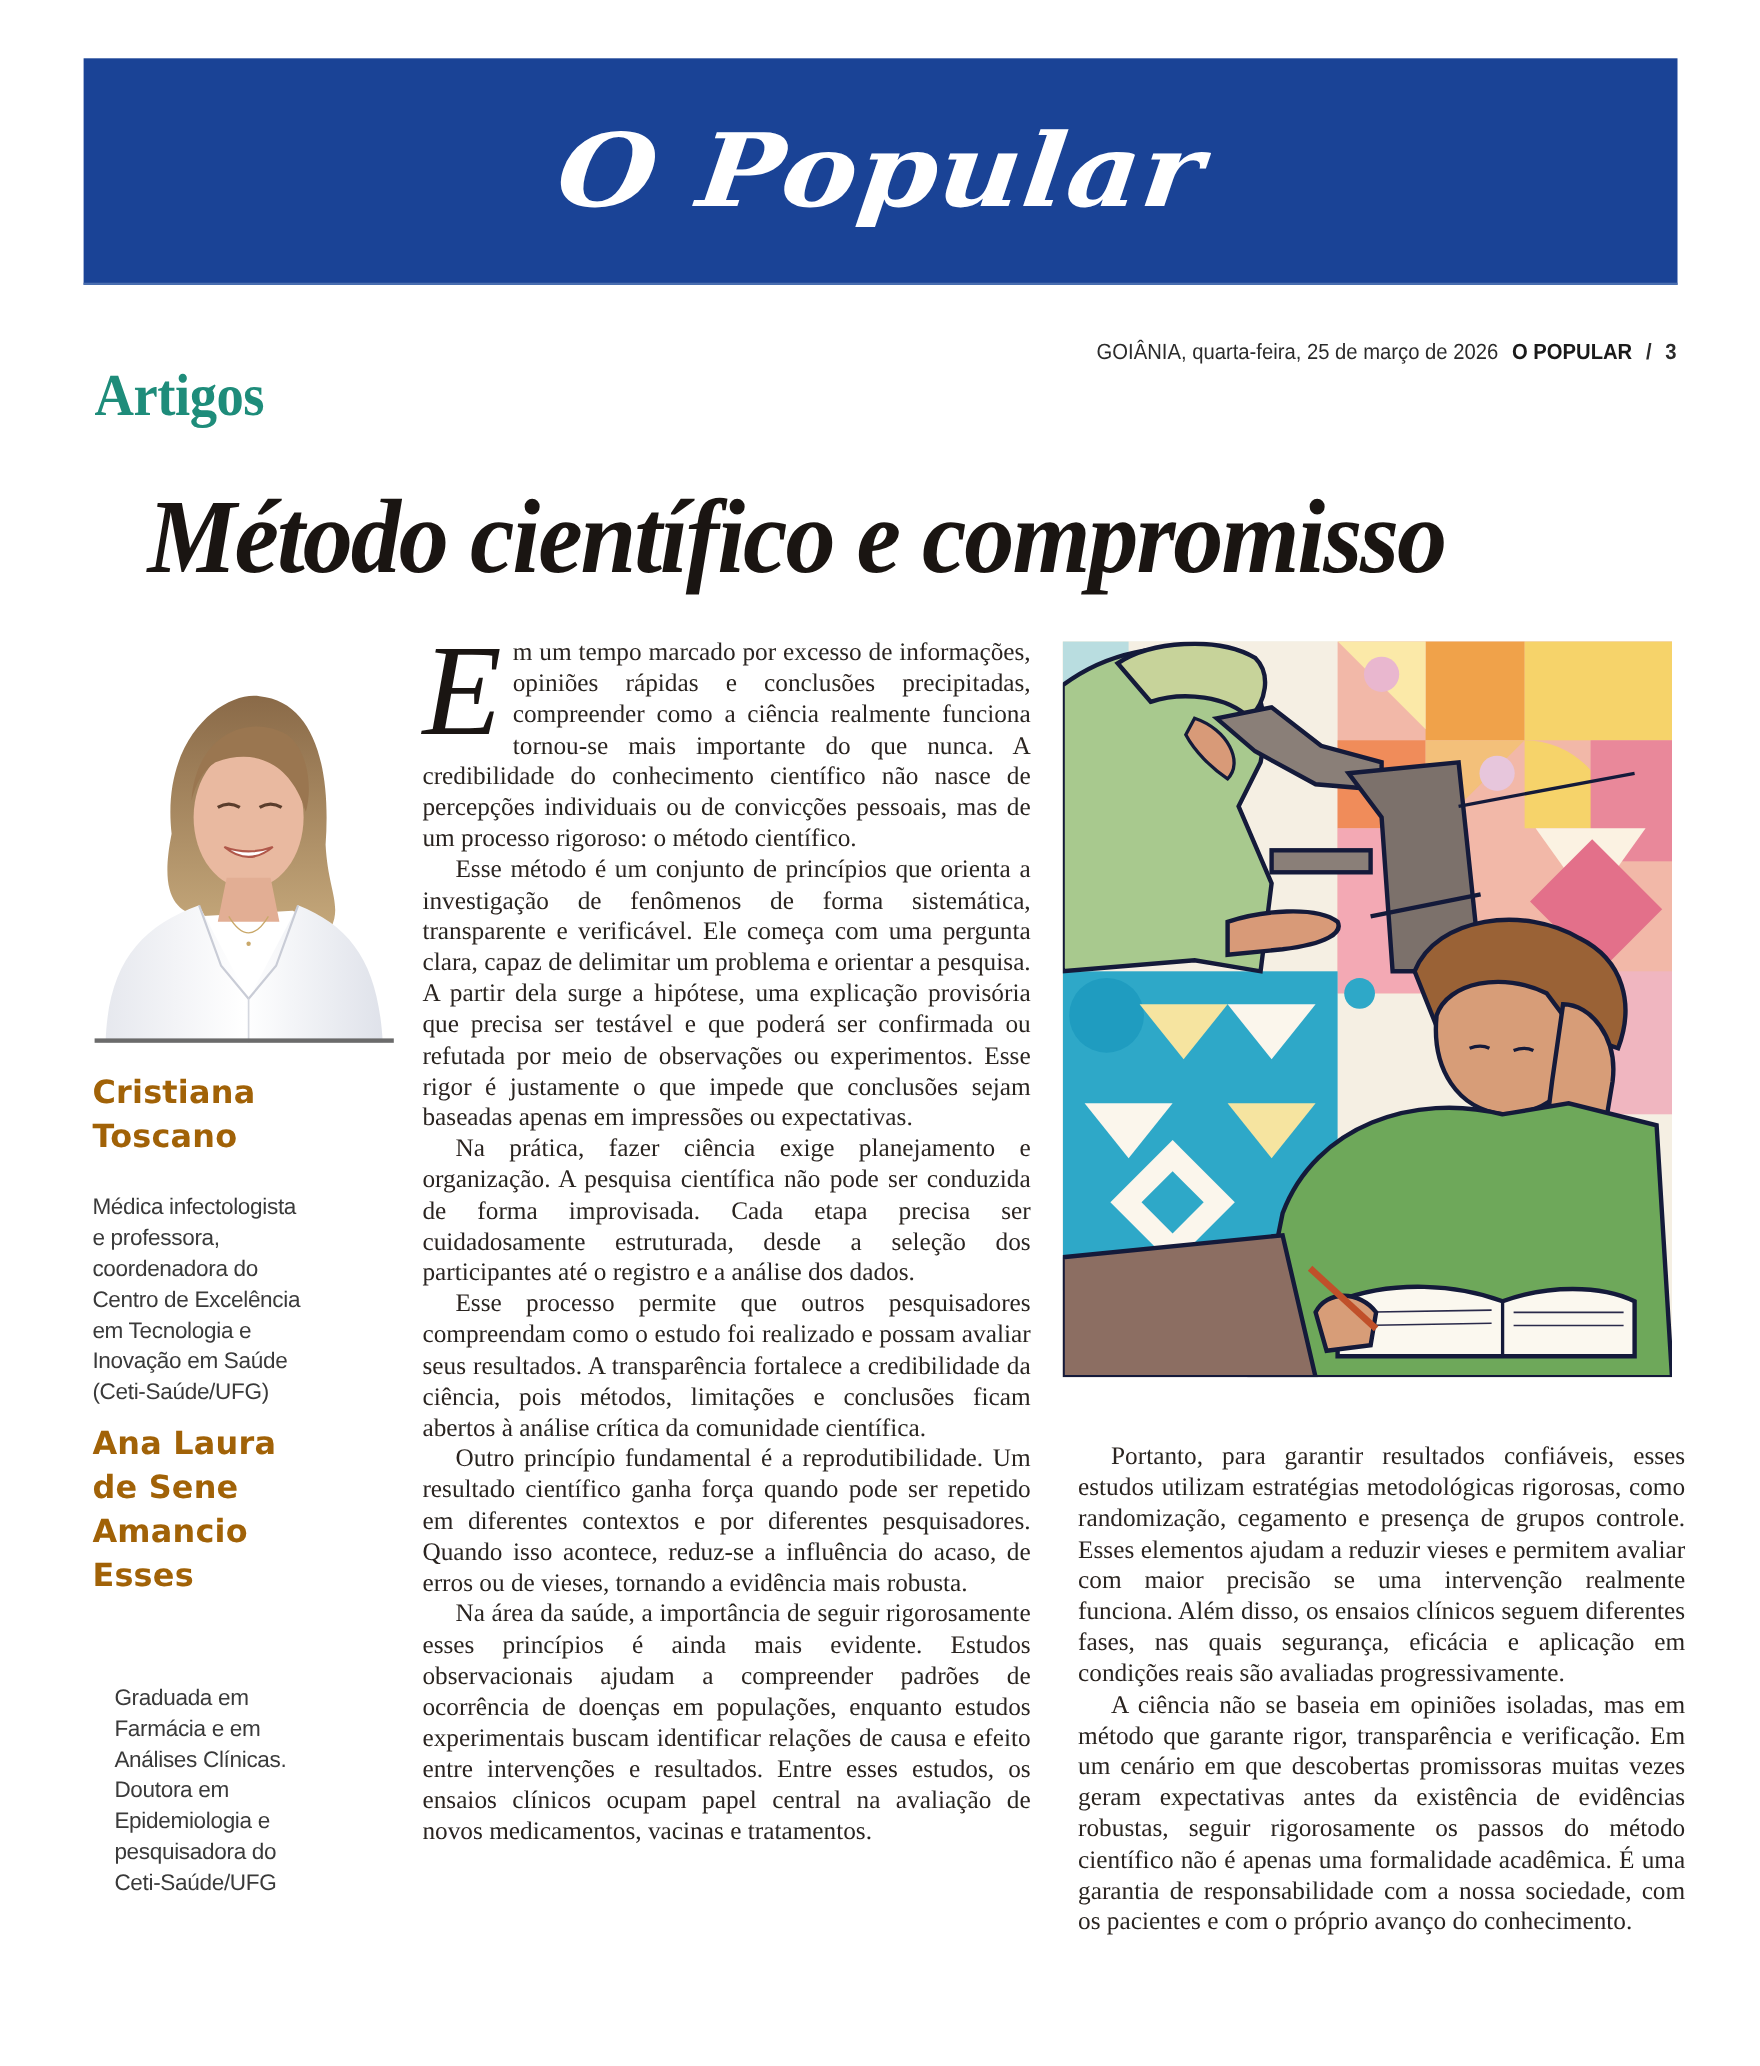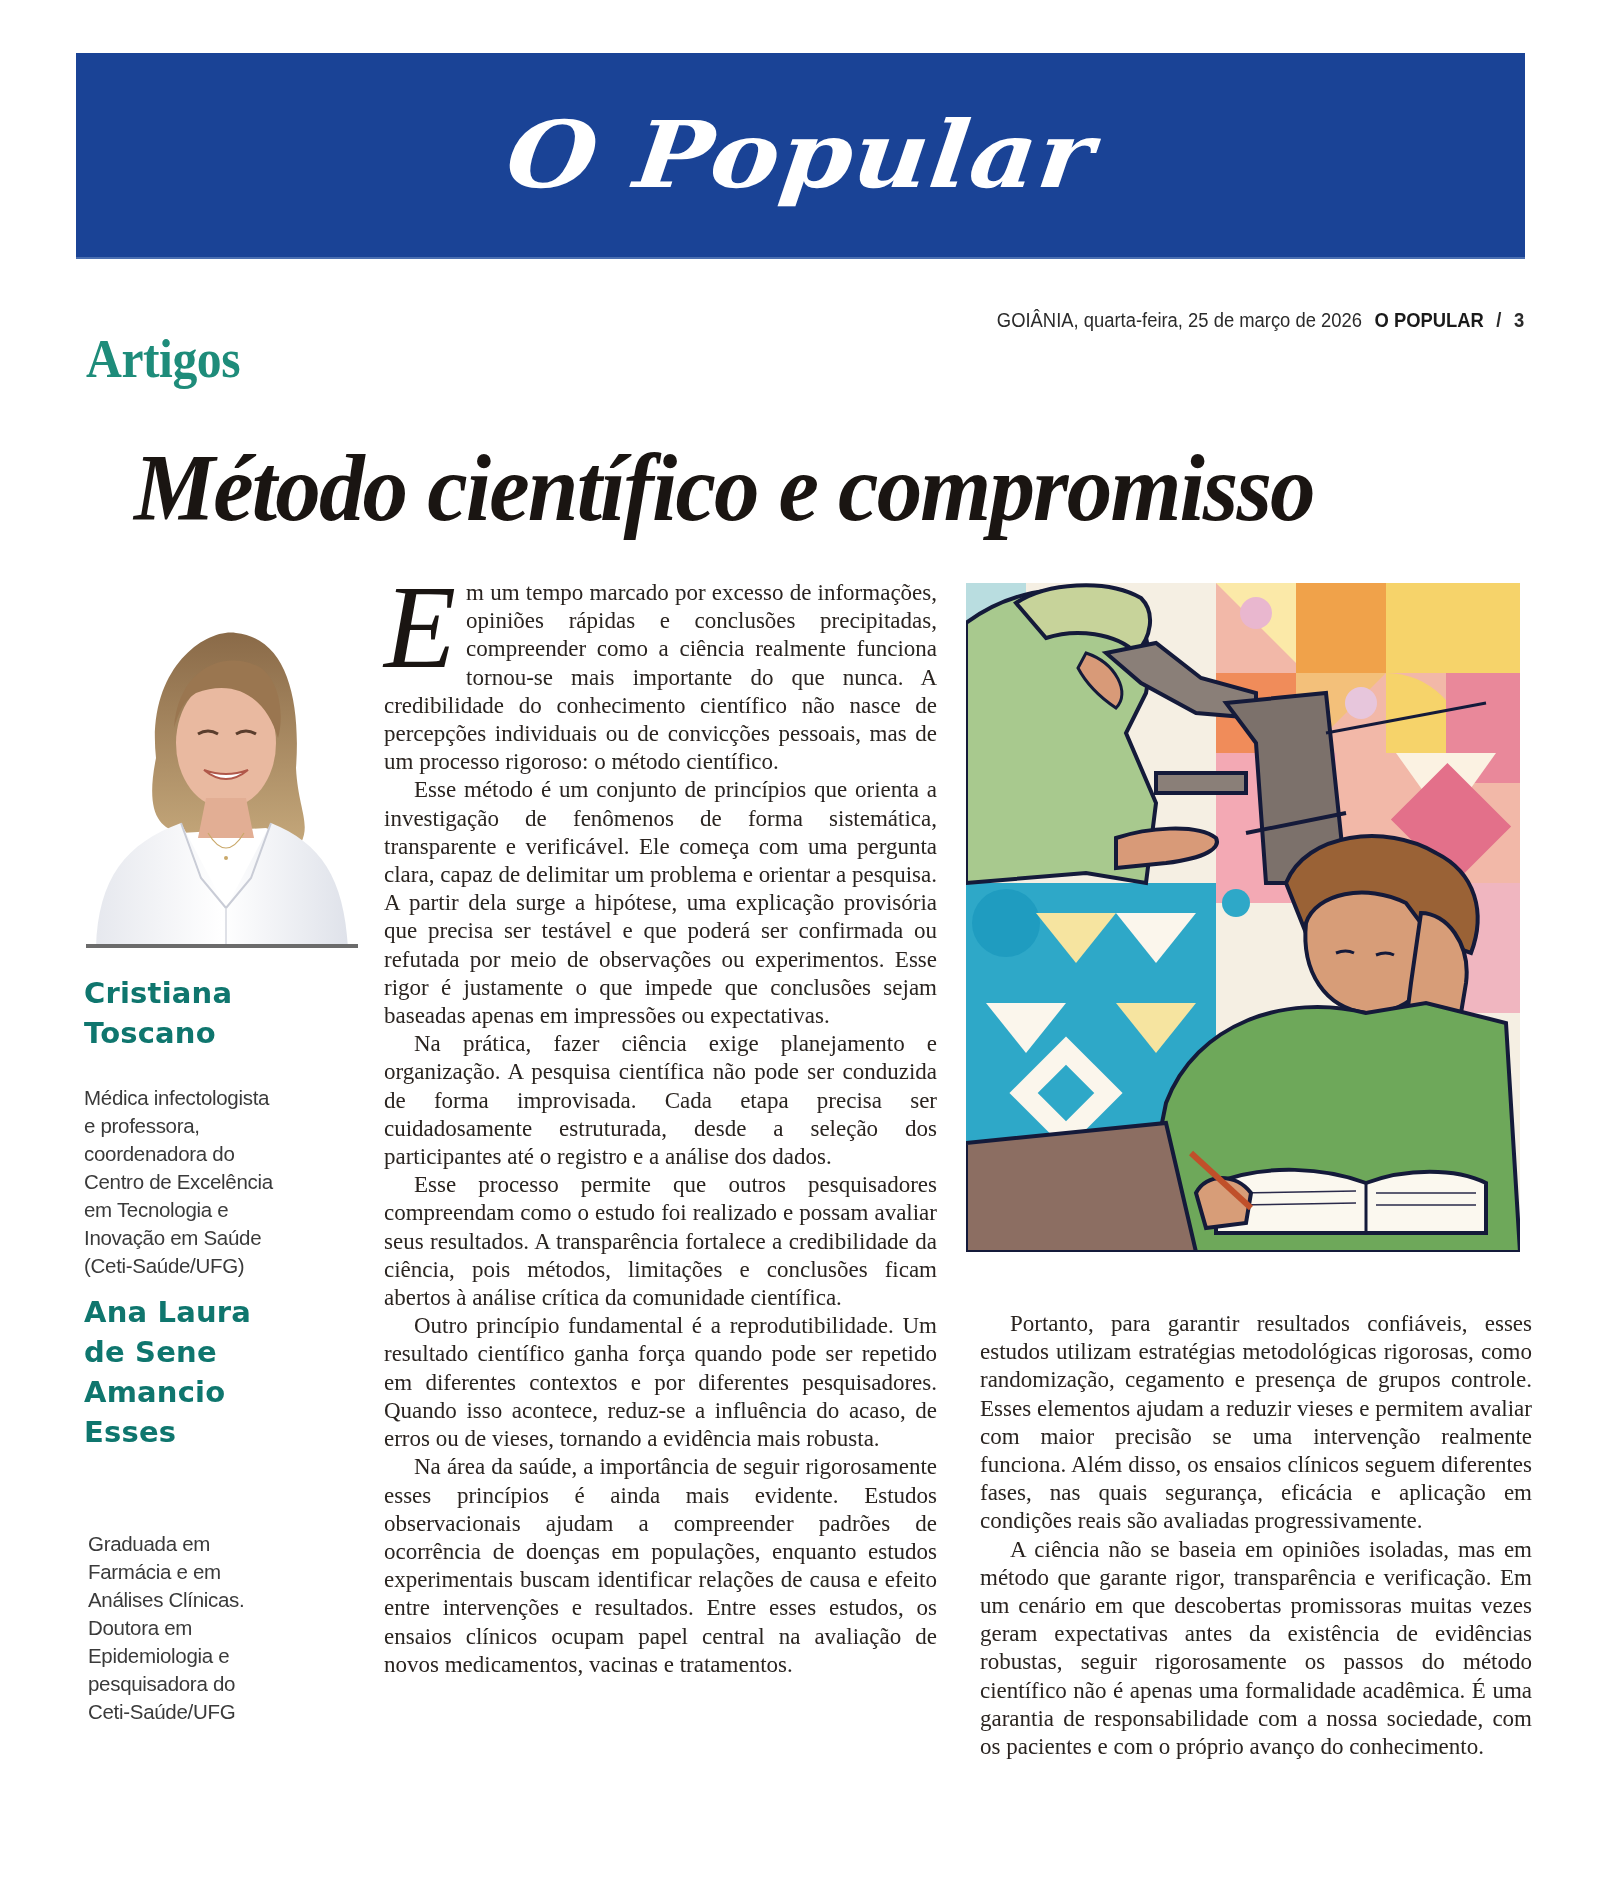--- a/index.html
+++ b/index.html
@@ -40,21 +40,21 @@
 
   
   .author-photo {
     position: absolute; left: 86px; top: 608px; width: 268px; height: 340px; overflow: hidden;
     background: #ffffff;
   }
   .photo-rule { position: absolute; left: 86px; top: 944px; width: 272px; height: 4px; background: #6b6b6b; }
 
   .author-name {
     position: absolute; left: 84px; font-family: "DejaVu Sans", sans-serif; font-weight: bold;
-    font-size: 29px; line-height: 40px; color: #0f766e; letter-spacing: 0.2px;
+    font-size: 29px; line-height: 40px; color: #a16207; letter-spacing: 0.2px;
   }
   .author-bio {
     position: absolute; left: 84px; font-family: Liberation Sans, sans-serif; font-size: 20.5px;
     line-height: 28px; color: #3a3a3a; width: 280px; letter-spacing: -0.3px;
   }
   .author-name .line, .author-bio .line { display: block; white-space: nowrap; }
 
   
   .col {
     position: absolute; font-family: "Liberation Serif", serif; font-size: 23px; line-height: 28.2px;
@@ -144,21 +144,21 @@
   <span class="line">Inovação em Saúde</span>
   <span class="line">(Ceti-Saúde/UFG)</span>
 </div>
 
 <div class="author-name" style="top:1292px;">
   <span class="line">Ana Laura</span>
   <span class="line">de Sene</span>
   <span class="line">Amancio</span>
   <span class="line">Esses</span>
 </div>
-<div class="author-bio" style="top:1530px; left:88px;">
+<div class="author-bio" style="top:1530px; left:104px;">
   <span class="line">Graduada em</span>
   <span class="line">Farmácia e em</span>
   <span class="line">Análises Clínicas.</span>
   <span class="line">Doutora em</span>
   <span class="line">Epidemiologia e</span>
   <span class="line">pesquisadora do</span>
   <span class="line">Ceti-Saúde/UFG</span>
 </div>
 
 <article class="col col1">

